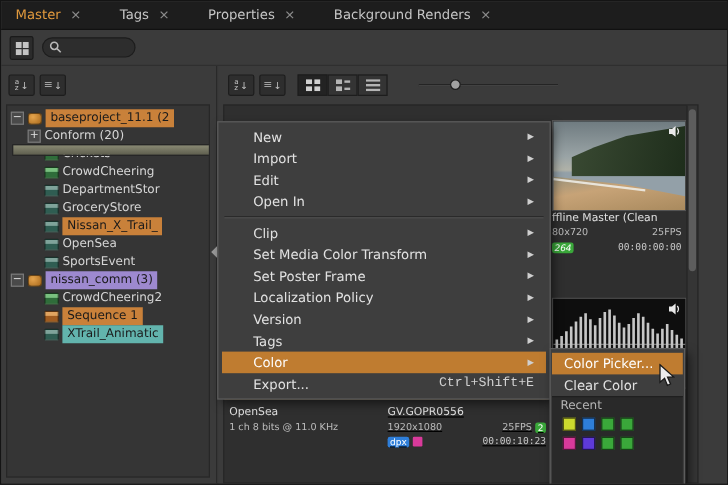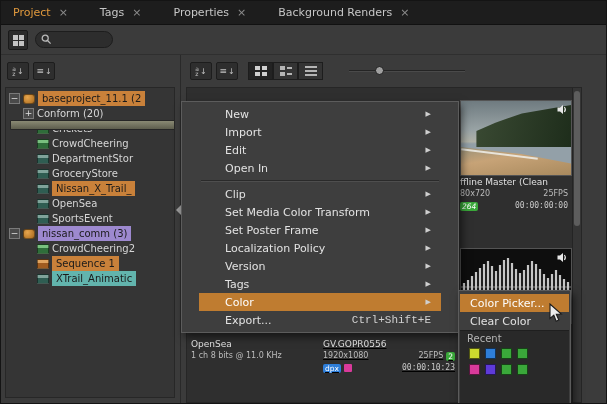--- a/index.html
+++ b/index.html
@@ -63,21 +63,21 @@
   .speaker { position:absolute; top:3px; right:3px; }
   .cinfo { font-size:9px; color:#e0e0e0; line-height:12px; white-space:nowrap; overflow:hidden; }
   .crow { display:flex; align-items:center; gap:3px; font-size:8px; color:#bcbcbc; line-height:12px; }
   .crow .right { margin-left:auto; }
   .badge { font-size:7.5px; color:#fff; padding:0 2px; border-radius:2px; line-height:9px; }
   .sq { width:8px; height:8px; border-radius:1px; flex:none; }
   .tc { font-family:"DejaVu Sans Mono","Liberation Mono",monospace; font-size:8px; color:#c8c8c8; }
   .sel-outline { position:absolute; left:186px; top:102px; width:270px; height:230px; border:2px solid #cf8a2f; pointer-events:none; }
 
   
-  .menu { position:absolute; left:180px; top:100px; width:278px; background:#3e3e3e; border:1px solid #5c5c5c; box-shadow:3px 4px 8px rgba(0,0,0,.55); padding:3px 17px; z-index:30; }
+  .menu { position:absolute; left:180px; top:100px; width:278px; background:#3e3e3e; border:1px solid #5c5c5c; box-shadow:3px 4px 8px rgba(0,0,0,.55); padding:3px 3px; z-index:30; }
   .mitem { height:18px; display:flex; align-items:center; padding:0 10px 0 26px; font-size:11px; color:#e2e2e2; }
   .mitem.hl { background:#bf7c30; color:#fdfdfd; }
   .marrow { margin-left:auto; font-size:7px; color:#cfcfcf; }
   .mshortcut { margin-left:auto; font-size:11px; color:#d2d2d2;font-family:Liberation Mono, monospace; }
   .msep { height:0; border-top:1px solid #2a2a2a; border-bottom:1px solid #4e4e4e; margin:3px 2px; }
   .submenu { position:absolute; left:457px; top:289px; width:113px; height:118px; background:#3e3e3e; border:1px solid #5c5c5c; box-shadow:3px 4px 8px rgba(0,0,0,.55); padding:3px 1px; z-index:32; display:flex; flex-direction:column; }
   .smitem { height:18px; flex:none; display:flex; align-items:center; padding:0 8px 0 10px; font-size:11px; color:#e2e2e2; }
   .smitem.hl { background:#bf7c30; color:#fdfdfd; }
   .recent { flex:1; background:#292929; border-top:1px solid #1f1f1f; }
   .recent-label { font-size:10px; color:#b5b5b5; padding:2px 0 3px 7px; }
@@ -86,21 +86,21 @@
 
   .cursor { position:absolute; left:548px; top:302px; z-index:50; pointer-events:none; }
 </style>
 </head>
 <body>
 
 <div id="app">
 
   <div class="tabbar">
     <div class="tab active">
-      <span class="tab-label">Project</span>
+      <span class="tab-label">Master</span>
       <span class="tab-close">×</span>
     </div>
     <div class="tab">
       <span class="tab-label">Tags</span>
       <span class="tab-close">×</span>
     </div>
     <div class="tab">
       <span class="tab-label">Properties</span>
       <span class="tab-close">×</span>
     </div>

